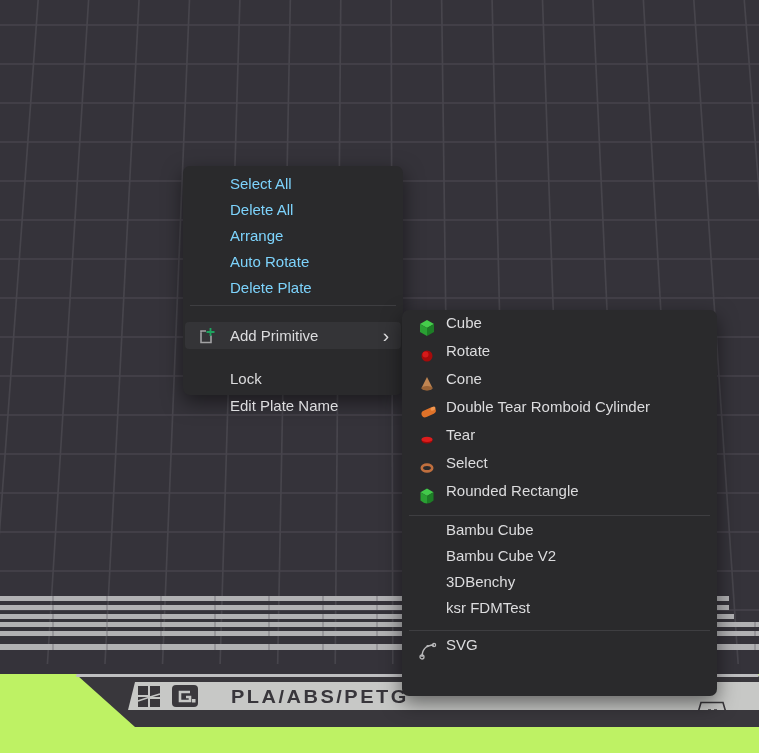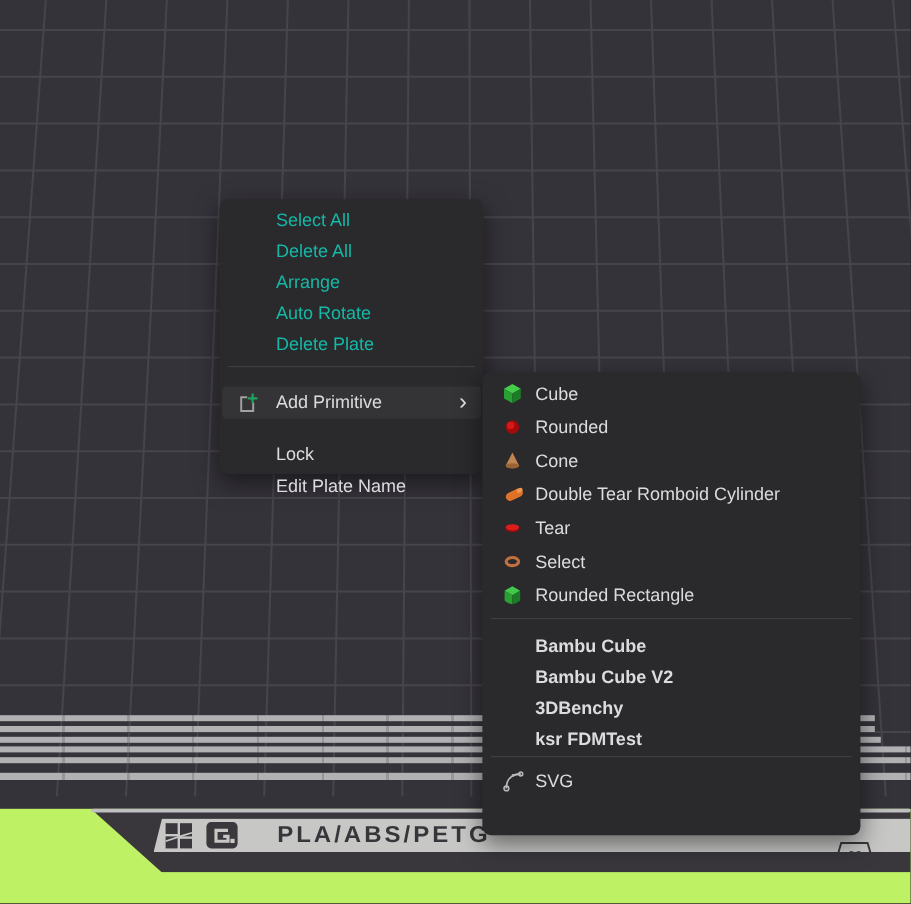--- a/index.html
+++ b/index.html
@@ -25,30 +25,30 @@
       transform:scaleY(.96); white-space:nowrap; }
   .corner-group { position:absolute; right:0; top:4px; display:flex; align-items:center; gap:6px; }
   .corner-text { color:#38363b; font-weight:bold; font-size:11px; line-height:10.5px; letter-spacing:.5px; white-space:nowrap;margin-top:28px; }
 
   
   .menu { position:absolute; background:#2a2a2c; border-radius:7px; box-shadow:0 7px 20px rgba(0,0,0,.5);
       padding:4px 0 3px 0; color:#dcdcde; font-size:15px; }
   .context-menu { left:183px; top:166px; width:220px; height:229px; }
   .submenu { left:402px; top:310px; width:315px; height:386px; }
   .mi { position:relative; display:flex; align-items:center; padding-left:47px; height:26px; cursor:default; }
-  .mi.disabled { color:#14b8a6; }
+  .mi.disabled { color:#7dd3fc; }
   .mi.hovered { background:#343437; border-radius:4px; margin:16px 2px; padding-left:45px; height:27px; }
   .sep { height:1px; background:#3e3e41; margin:5px 7px; }
   .menu-ic { position:absolute; left:12px; top:50%; transform:translateY(-50%); display:flex; }
   .chevron { position:absolute; right:12px; top:50%; transform:translateY(-54%); color:#e2e2e4; font-size:19px; line-height:1; }
-  .smi { position:relative; display:flex; align-items:center; padding-left:44px; height:28px; }
+  .smi { position:relative; display:flex; align-items:flex-start; padding-left:44px; height:28px; }
   .smi.highlighted { background:#3a3a3d; border-radius:4px; margin:0 4px; padding-left:40px; }
   .smi .menu-ic { left:16px; }
   .smi.highlighted .menu-ic { left:12px; }
-  .smodel { display:flex; align-items:flex-end; padding-left:44px; height:26px;font-weight:bold; }
+  .smodel { display:flex; align-items:flex-start; padding-left:44px; height:26px; }
   .lbl { white-space:nowrap; }
 </style>
 </head>
 <body>
 
 <div class="viewport">
 
   <svg class="grid-svg" width="759" height="664">
       <line x1="38.156000000000006" y1="0" x2="-10.156000000000002" y2="664" stroke="#47454c" stroke-width="1.7"></line>
       <line x1="88.592" y1="0" x2="47.408" y2="664" stroke="#47454c" stroke-width="1.7"></line>
@@ -175,21 +175,21 @@
       </span>
         <span class="lbl">Cube</span>
     </div>
     <div class="smi">
       <span class="menu-ic">
         <svg width="18" height="18" viewBox="0 0 18 18">
             <circle cx="9" cy="9" r="5.5" fill="#a50b0b"></circle>
             <circle cx="7.5" cy="7.5" r="3" fill="#dc1d1d" opacity=".85"></circle>
           </svg>
       </span>
-        <span class="lbl">Rounded</span>
+        <span class="lbl">Rotate</span>
     </div>
     <div class="smi">
       <span class="menu-ic">
         <svg width="18" height="18" viewBox="0 0 18 18">
             <path d="M9,2 L14.5,13 A5.5,2.2 0 0 1 3.5,13 Z" fill="#c08552"></path>
             <ellipse cx="9" cy="13.2" rx="5.5" ry="2.2" fill="#9a6336"></ellipse>
           </svg>
       </span>
         <span class="lbl">Cone</span>
     </div>

